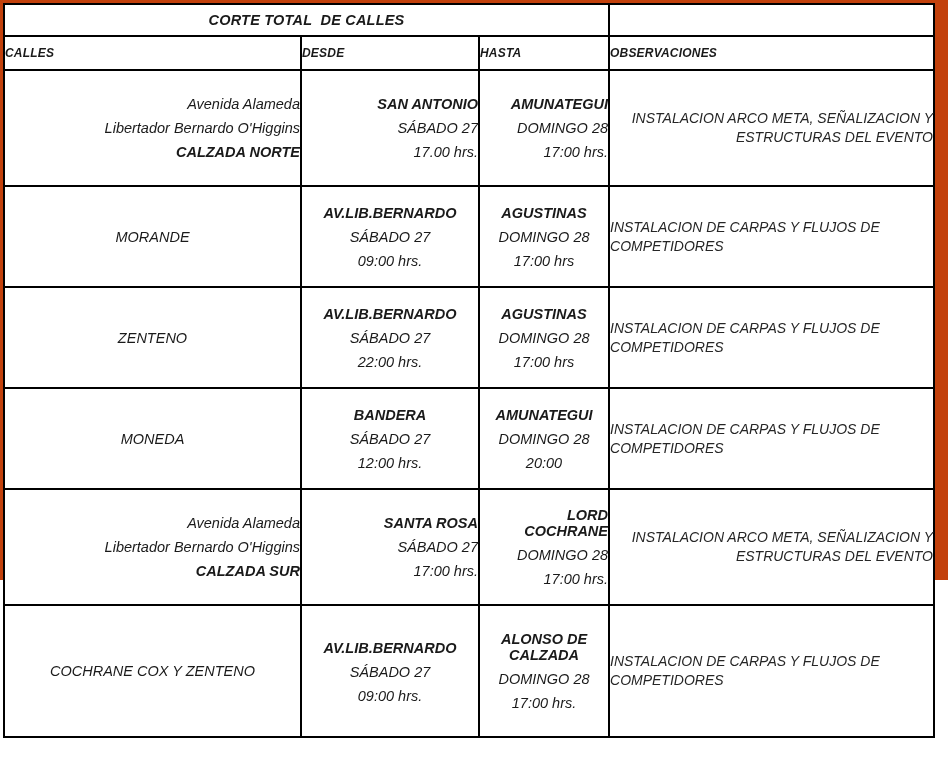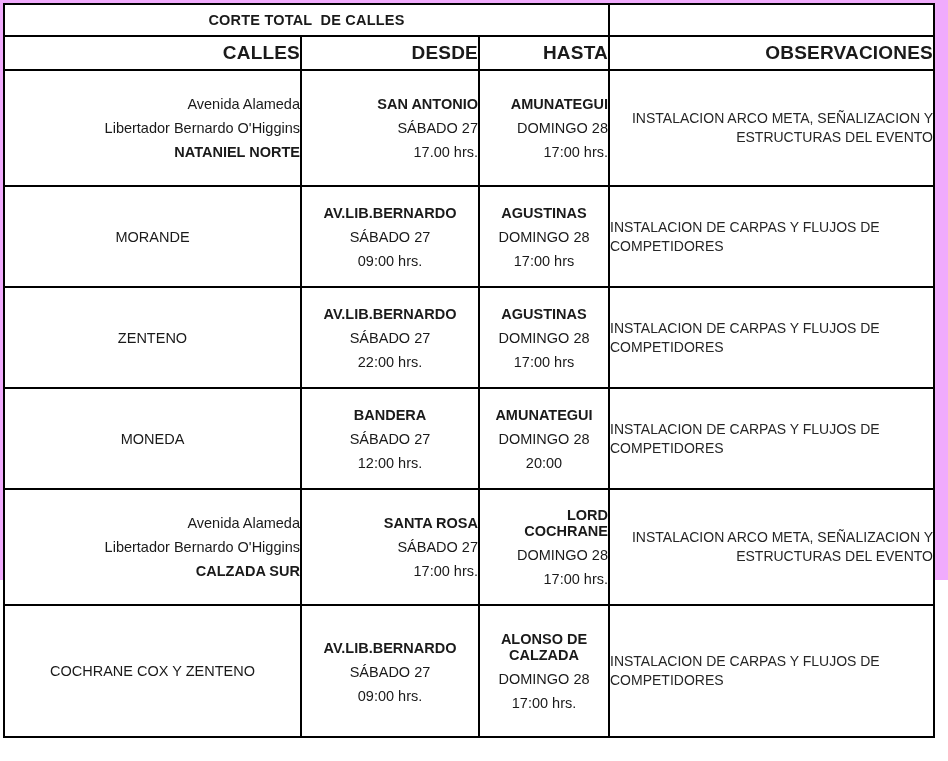--- a/index.html
+++ b/index.html
@@ -14,21 +14,22 @@
     overflow: hidden;
     font-family: "Liberation Sans", sans-serif;
     color: #1a1a1a;
     -webkit-font-smoothing: antialiased;
   }
 
   #sheet {
     position: relative;
     width: 948px;
     height: 580px;
-    background: #f0abfc;
+    background: #c2410c;
+    font-style: italic;
   }
 
   table.cuadro {
     position: absolute;
     left: 3px;
     top: 3px;
     width: 930px;
     border-collapse: collapse;
     table-layout: fixed;
   }
@@ -57,23 +58,23 @@
     line-height: 30px;
     white-space: pre;
   }
   td.titulo-blank {
     border: none;
     background: #ffffff;
   }
 
   
   td.th {
-    text-align: right;
+    text-align: left;
     font-weight: bold;
-    font-size: 19px;
+    font-size: 12px;
     height: 32px;
     line-height: 32px;
     letter-spacing: .2px;
   }
 
   
   td.calles-cell,
   td.desde-cell,
   td.hasta-cell {
     text-align: center;
@@ -126,21 +127,21 @@
         <td class="th">CALLES</td>
         <td class="th">DESDE</td>
         <td class="th">HASTA</td>
         <td class="th">OBSERVACIONES</td>
       </tr>
 
       <tr class="r-tall">
         <td class="calles-cell">
           <span class="line">Avenida Alameda</span>
           <span class="line">Libertador Bernardo O'Higgins</span>
-          <span class="line b">NATANIEL NORTE</span>
+          <span class="line b">CALZADA NORTE</span>
         </td>
         <td class="desde-cell">
           <span class="line b">SAN ANTONIO</span>
           <span class="line">SÁBADO 27</span>
           <span class="line">17.00 hrs.</span>
         </td>
         <td class="hasta-cell">
           <span class="line b wrap">AMUNATEGUI</span>
           <span class="line">DOMINGO 28</span>
           <span class="line">17:00 hrs.</span>

